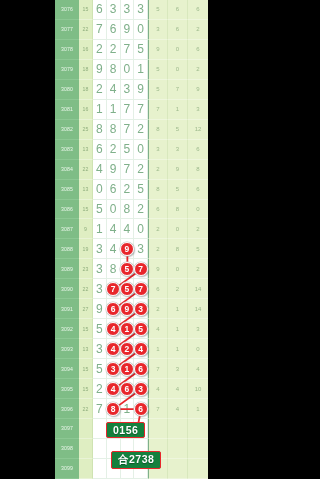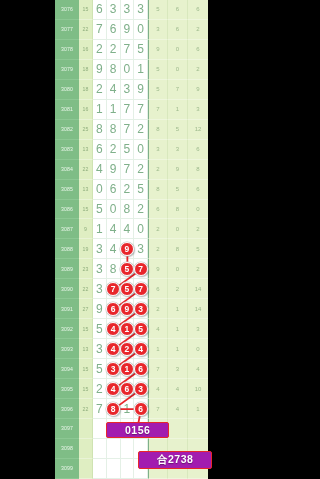--- a/index.html
+++ b/index.html
@@ -89,33 +89,33 @@
   }
   
   #links {
     position:absolute; left:0; top:0;
     width:153px; height:479px;
     pointer-events:none; z-index:5;
   }
   .predbox {
     position:absolute;
     z-index:7;
-    background:#a21caf;
+    background:#15803d;
     color:#ffffff;
     border:1.6px solid #e8262b;
     border-radius:2px;
     font-size:10.5px;
     font-weight:bold;
-    padding:1px 18px;
+    padding:1px 6px;
     letter-spacing:.5px;
     white-space:nowrap;
     text-shadow:0 1px 1px rgba(0,0,0,.35);
   }
   #pb1 { left:51px; top:422px; }
-  #pb2 { left:56px; top:451px;margin-left:27px; }
+  #pb2 { left:56px; top:451px; }
 </style>
 </head>
 <body>
 
 <div id="app">
   <div id="grid">
       <div class="row gsep" style="height: 19.9583px;">
         <div class="c-period">3076</div>
         <div class="c-sum">15</div>
         <div class="c-d">

